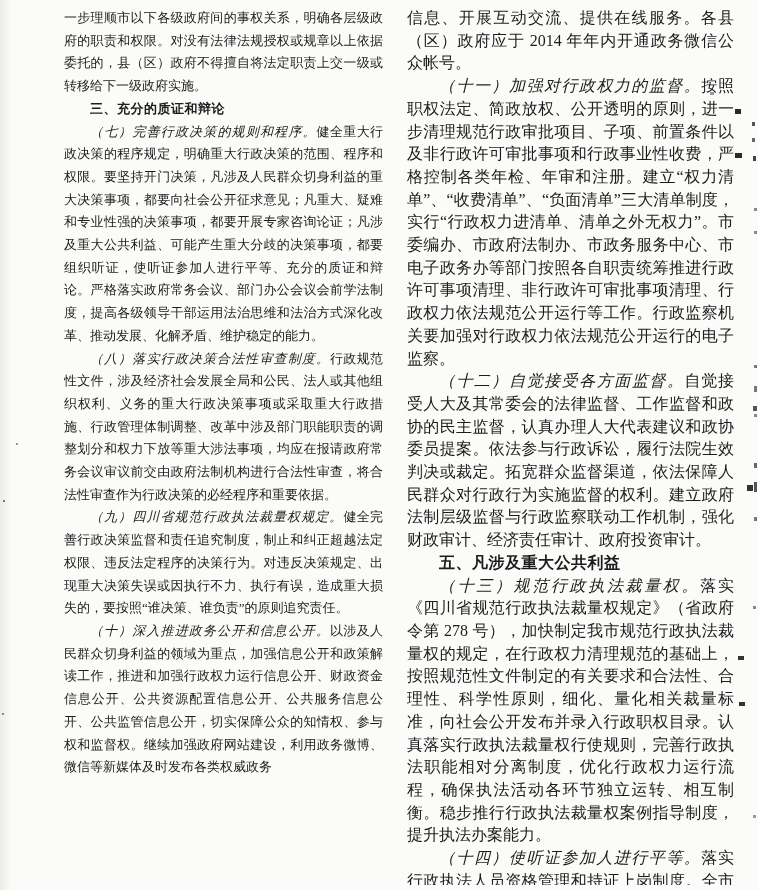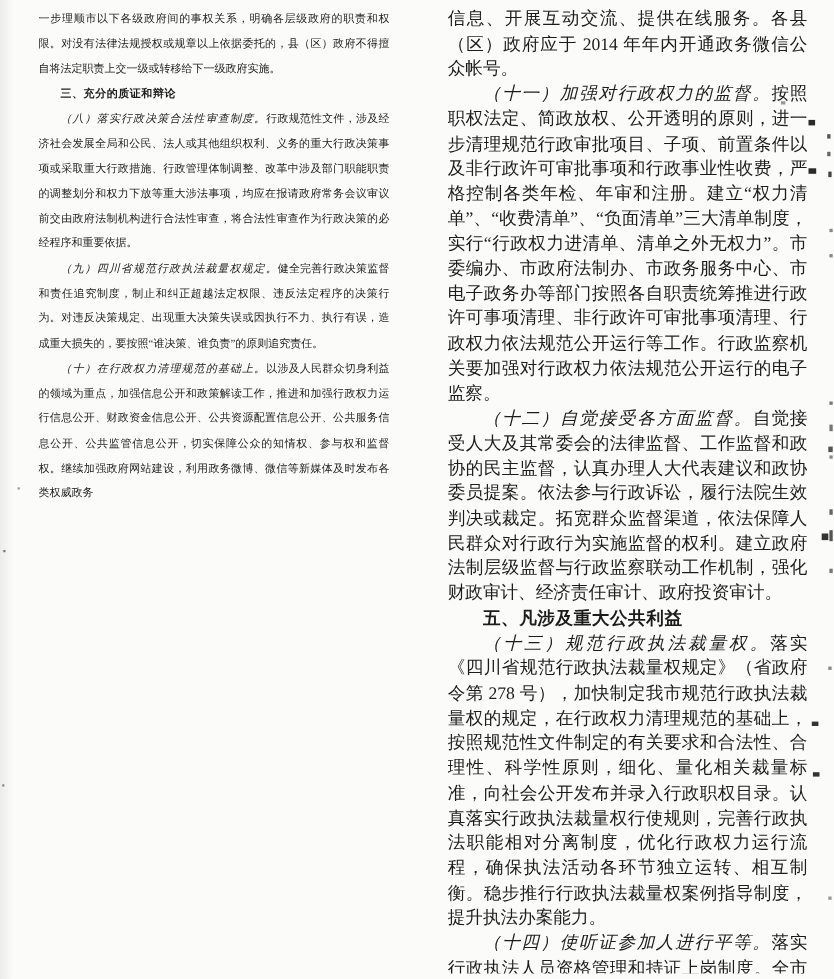--- a/index.html
+++ b/index.html
@@ -31,23 +31,23 @@
     top: 7px;
     text-align: justify;
     text-justify: inter-ideograph;
     line-height: 22.7px;
     letter-spacing: 0;
     word-break: break-all;
     overflow: hidden;
     max-height: 878px;
   }
   .col-left {
-    left: 35px;
+    left: 64px;
     width: 319px;
-    font-size: 10px;
+    font-size: 13px;
   }
   .col-right {
     left: 407px;
     width: 327px;
     font-size: 16px;
   }
   .col p {
     margin: 0;
     padding: 0;
   }
@@ -71,23 +71,24 @@
 </style>
 </head>
 <body style="background: rgb(251, 251, 249); color: rgb(28, 28, 28);">
 
 <div class="page">
   <div class="page-edge"></div>
 
   <div class="col col-left">
       <p class="cont">一步理顺市以下各级政府间的事权关系，明确各层级政府的职责和权限。对没有法律法规授权或规章以上依据委托的，县（区）政府不得擅自将法定职责上交一级或转移给下一级政府实施。</p>
       <p class="heading">三、充分的质证和辩论</p>
+      <p class="item"><span class="lead">（七）完善行政决策的规则和程序。</span>健全重大行政决策的程序规定，明确重大行政决策的范围、程序和权限。要坚持开门决策，凡涉及人民群众切身利益的重大决策事项，都要向社会公开征求意见；凡重大、疑难和专业性强的决策事项，都要开展专家咨询论证；凡涉及重大公共利益、可能产生重大分歧的决策事项，都要组织听证，使听证参加人进行平等、充分的质证和辩论。严格落实政府常务会议、部门办公会议会前学法制度，提高各级领导干部运用法治思维和法治方式深化改革、推动发展、化解矛盾、维护稳定的能力。</p>
       <p class="item"><span class="lead">（八）落实行政决策合法性审查制度。</span>行政规范性文件，涉及经济社会发展全局和公民、法人或其他组织权利、义务的重大行政决策事项或采取重大行政措施、行政管理体制调整、改革中涉及部门职能职责的调整划分和权力下放等重大涉法事项，均应在报请政府常务会议审议前交由政府法制机构进行合法性审查，将合法性审查作为行政决策的必经程序和重要依据。</p>
       <p class="item"><span class="lead">（九）四川省规范行政执法裁量权规定。</span>健全完善行政决策监督和责任追究制度，制止和纠正超越法定权限、违反法定程序的决策行为。对违反决策规定、出现重大决策失误或因执行不力、执行有误，造成重大损失的，要按照“谁决策、谁负责”的原则追究责任。</p>
-      <p class="item"><span class="lead">（十）在行政权力清理规范的基础上。</span>以涉及人民群众切身利益的领域为重点，加强信息公开和政策解读工作，推进和加强行政权力运行信息公开、财政资金信息公开、公共资源配置信息公开、公共服务信息公开、公共监管信息公开，切实保障公众的知情权、参与权和监督权。继续加强政府网站建设，利用政务微博、微信等新媒体及时发布各类权威政务</p>
+      <p class="item"><span class="lead">（十）深入推进政务公开和信息公开。</span>以涉及人民群众切身利益的领域为重点，加强信息公开和政策解读工作，推进和加强行政权力运行信息公开、财政资金信息公开、公共资源配置信息公开、公共服务信息公开、公共监管信息公开，切实保障公众的知情权、参与权和监督权。继续加强政府网站建设，利用政务微博、微信等新媒体及时发布各类权威政务</p>
     </div>
   <div class="col col-right">
       <p class="cont">信息、开展互动交流、提供在线服务。各县（区）政府应于 2014 年年内开通政务微信公众帐号。</p>
       <p class="item"><span class="lead">（十一）加强对行政权力的监督。</span>按照职权法定、简政放权、公开透明的原则，进一步清理规范行政审批项目、子项、前置条件以及非行政许可审批事项和行政事业性收费，严格控制各类年检、年审和注册。建立“权力清单”、“收费清单”、“负面清单”三大清单制度，实行“行政权力进清单、清单之外无权力”。市委编办、市政府法制办、市政务服务中心、市电子政务办等部门按照各自职责统筹推进行政许可事项清理、非行政许可审批事项清理、行政权力依法规范公开运行等工作。行政监察机关要加强对行政权力依法规范公开运行的电子监察。</p>
       <p class="item"><span class="lead">（十二）自觉接受各方面监督。</span>自觉接受人大及其常委会的法律监督、工作监督和政协的民主监督，认真办理人大代表建议和政协委员提案。依法参与行政诉讼，履行法院生效判决或裁定。拓宽群众监督渠道，依法保障人民群众对行政行为实施监督的权利。建立政府法制层级监督与行政监察联动工作机制，强化财政审计、经济责任审计、政府投资审计。</p>
       <p class="heading">五、凡涉及重大公共利益</p>
       <p class="item"><span class="lead">（十三）规范行政执法裁量权。</span>落实《四川省规范行政执法裁量权规定》（省政府令第 278 号），加快制定我市规范行政执法裁量权的规定，在行政权力清理规范的基础上，按照规范性文件制定的有关要求和合法性、合理性、科学性原则，细化、量化相关裁量标准，向社会公开发布并录入行政职权目录。认真落实行政执法裁量权行使规则，完善行政执法职能相对分离制度，优化行政权力运行流程，确保执法活动各环节独立运转、相互制衡。稳步推行行政执法裁量权案例指导制度，提升执法办案能力。</p>
       <p class="item"><span class="lead">（十四）使听证参加人进行平等。</span>落实行政执法人员资格管理和持证上岗制度。全市各级政府要对本级行政机关聘用履行行政执法职责的合同工、临时工进行集中清理，杜绝不具备行政执法资格的人员行使执法权。加强行政执法人员的法律知识和业务培训，强化行政执法纪律和职业道德教育，不断</p>
     </div>
 

